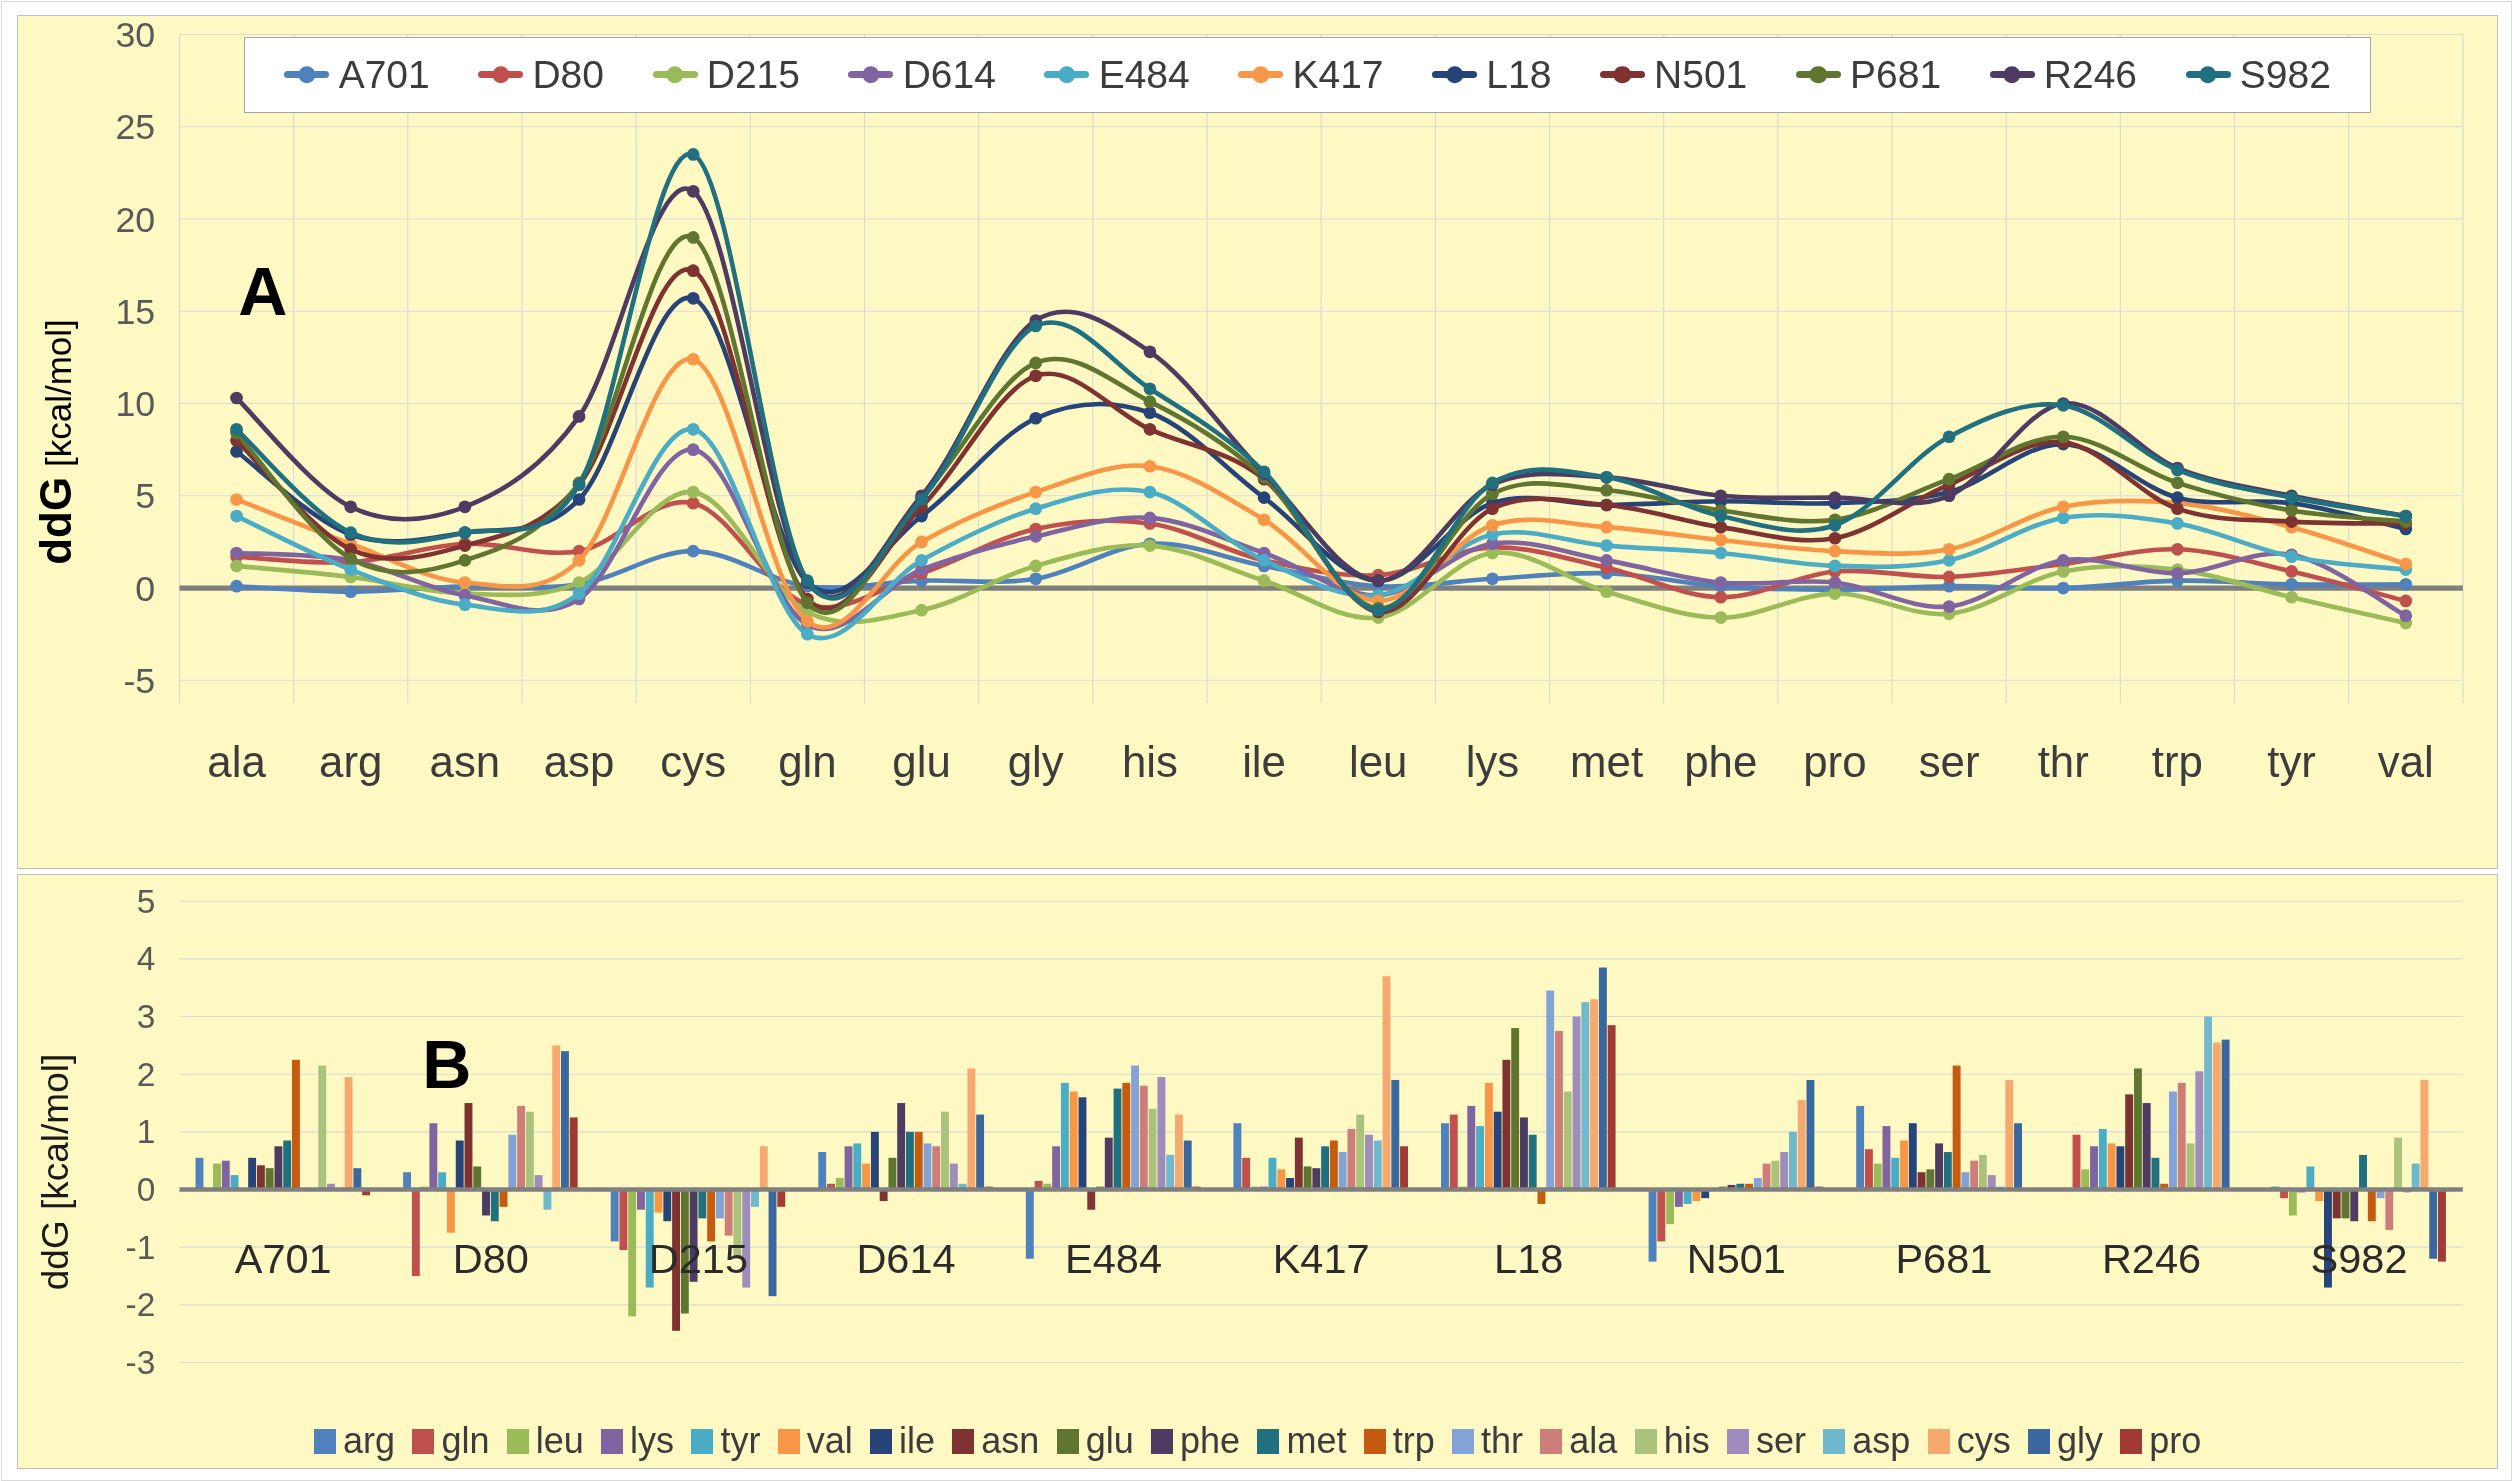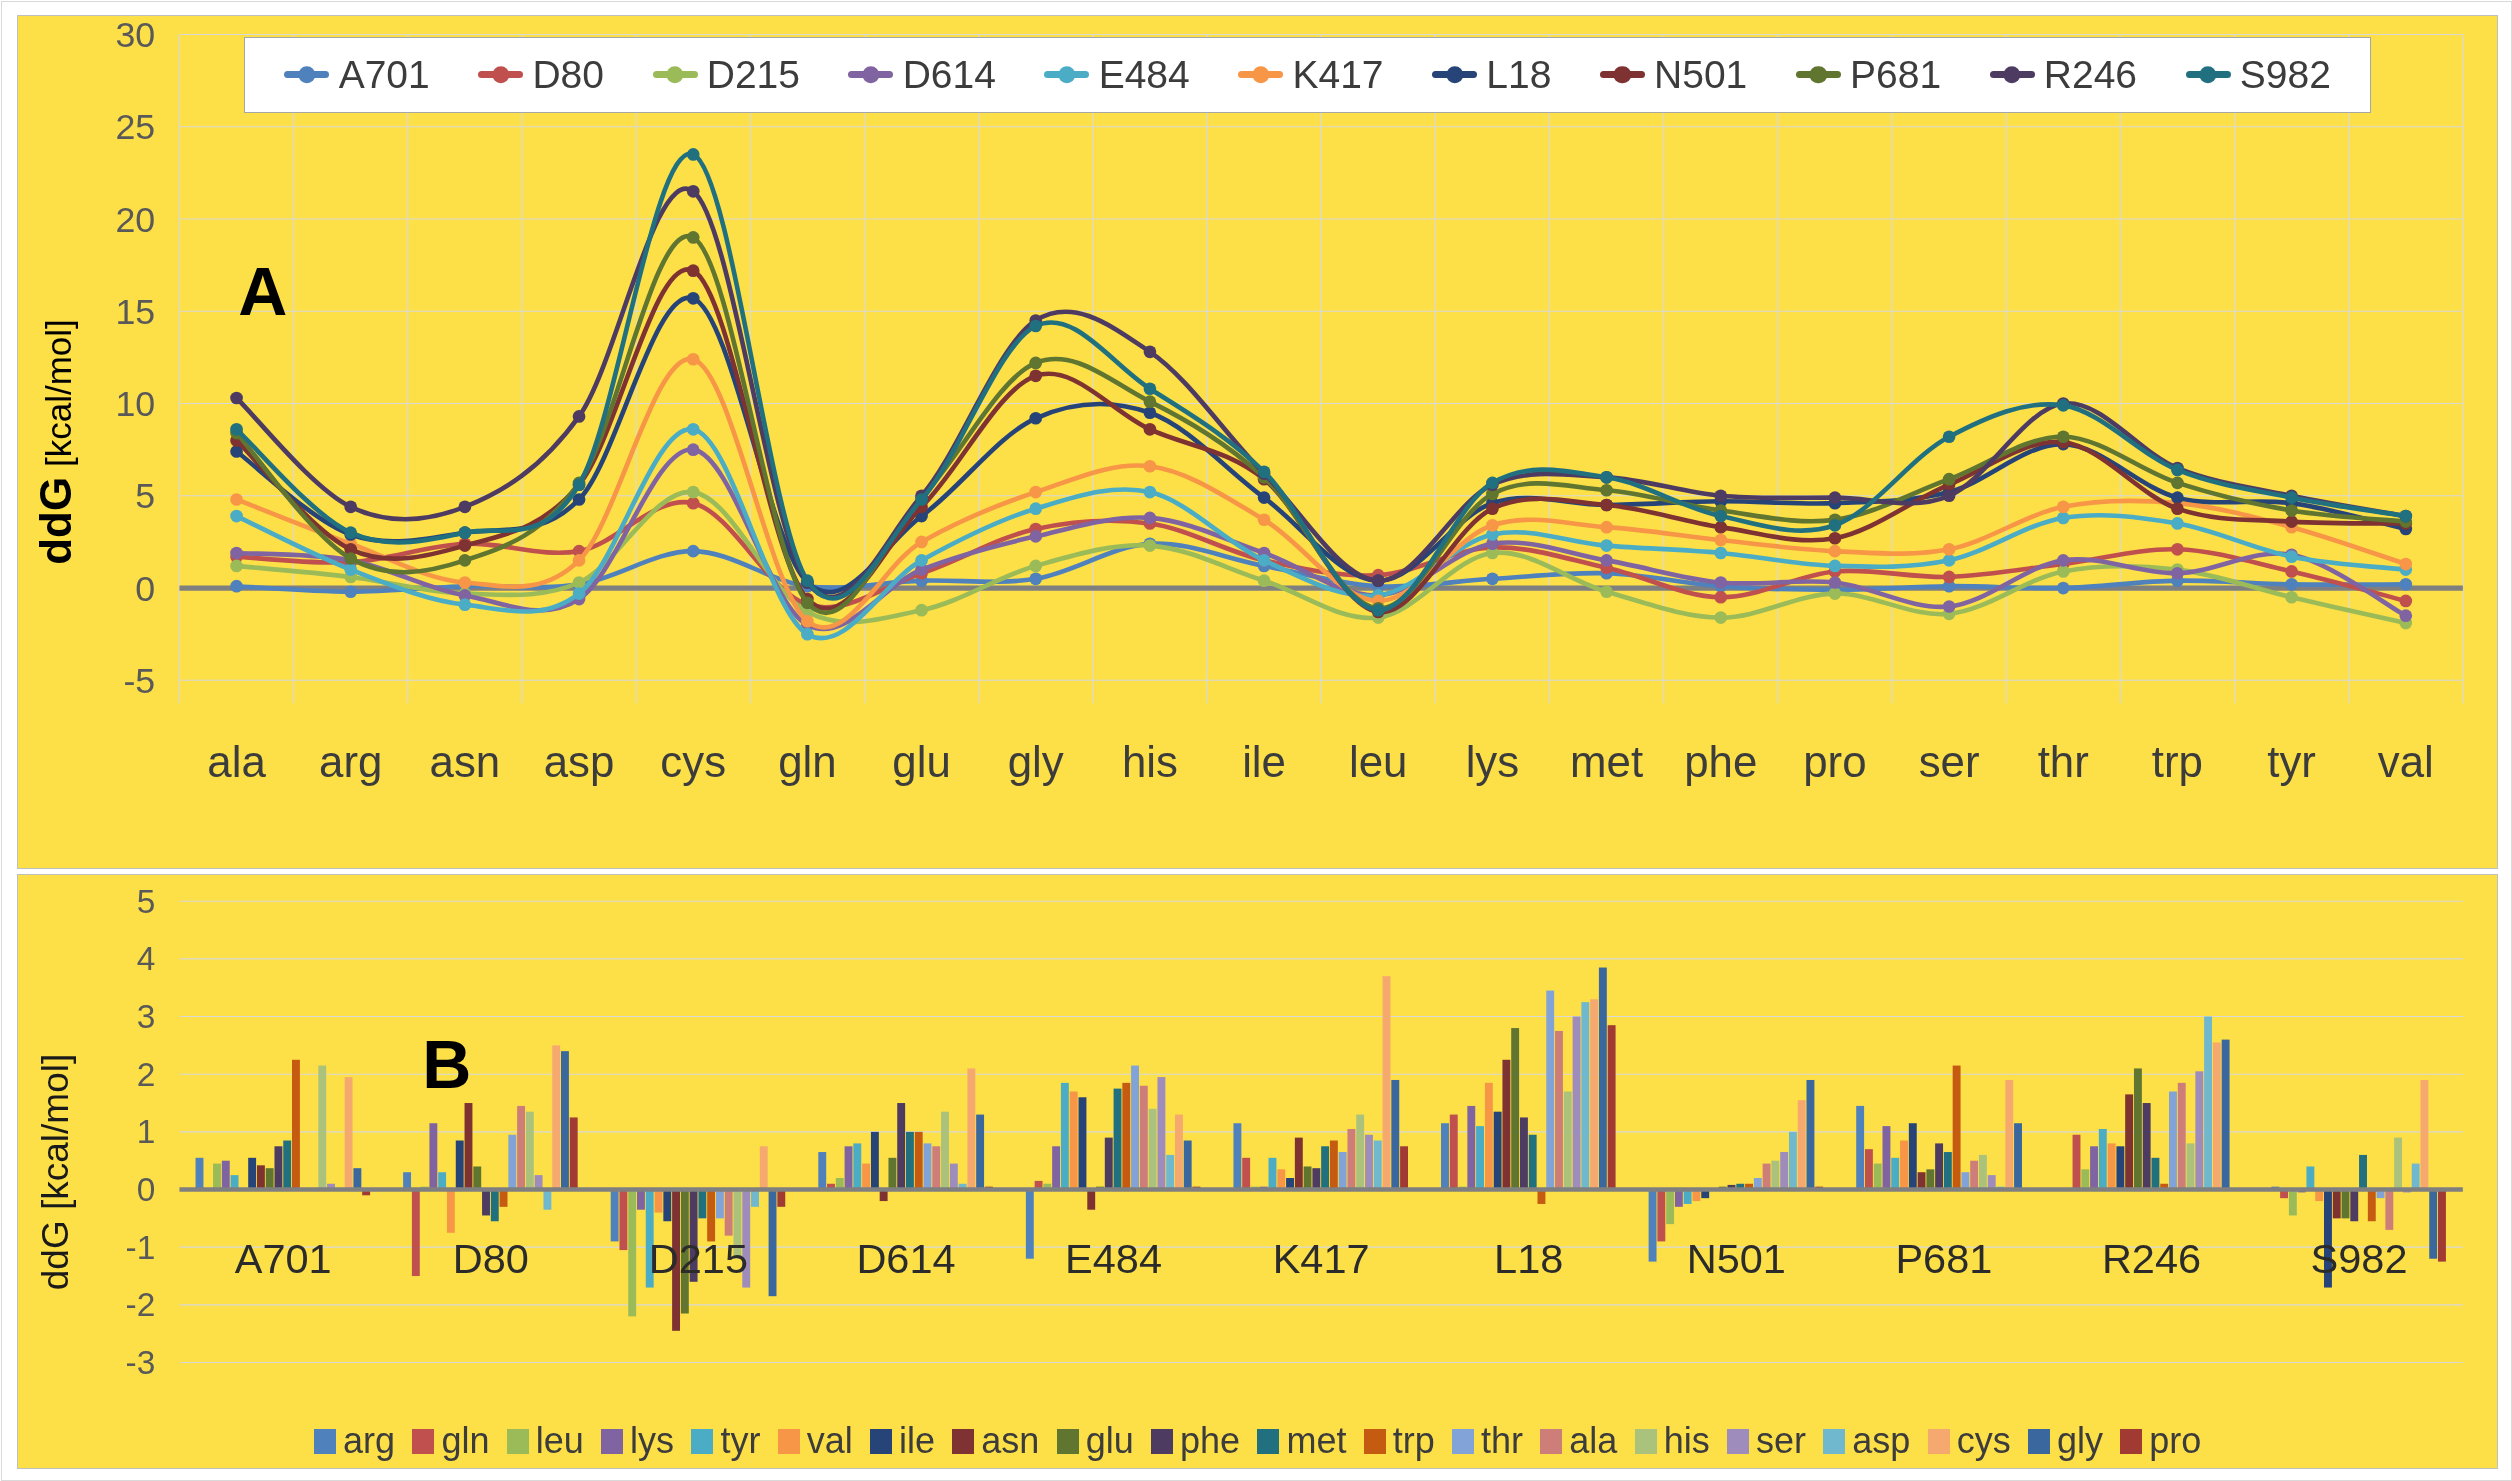--- a/index.html
+++ b/index.html
@@ -1,18 +1,18 @@
 <!DOCTYPE html>
 <html style="font-size:9.2px"><head>
 <meta charset="utf-8">
 <style>
   html,body{margin:0;padding:0;background:#ffffff;}
   body{width:2512px;height:1481px;position:relative;font-family:"Liberation Sans",sans-serif;}
   .frame{position:absolute;left:1.2px;top:1.2px;width:2509px;height:1478px;border:1.2px solid #d9d9d9;background:#fff;}
-  .panel{position:absolute;background:#fde047;border:1.2px solid #bfbfbf;}
+  .panel{position:absolute;background:#fef9c3;border:1.2px solid #bfbfbf;}
   #panelA{left:15px;top:12.7px;width:2479px;height:852px;}
   #panelB{left:15px;top:872px;width:2479px;height:593px;}
   .psvg{position:absolute;left:0;top:0;}
   .panel-letter{position:absolute;font-weight:bold;color:#000;font-size:68px;line-height:1;}
   #letterA{left:220px;top:241px;}
   #letterB{left:404px;top:155px;}
   .ytitle{position:absolute;left:3.5px;top:0;height:100%;width:69px;display:flex;align-items:center;justify-content:center;}
   .ytitle .rot{transform:rotate(-90deg);white-space:nowrap;color:#000;}
   #ytitleA .main{font-weight:bold;font-size:44px;}
   #ytitleA .unit{font-weight:normal;font-size:35px;}

